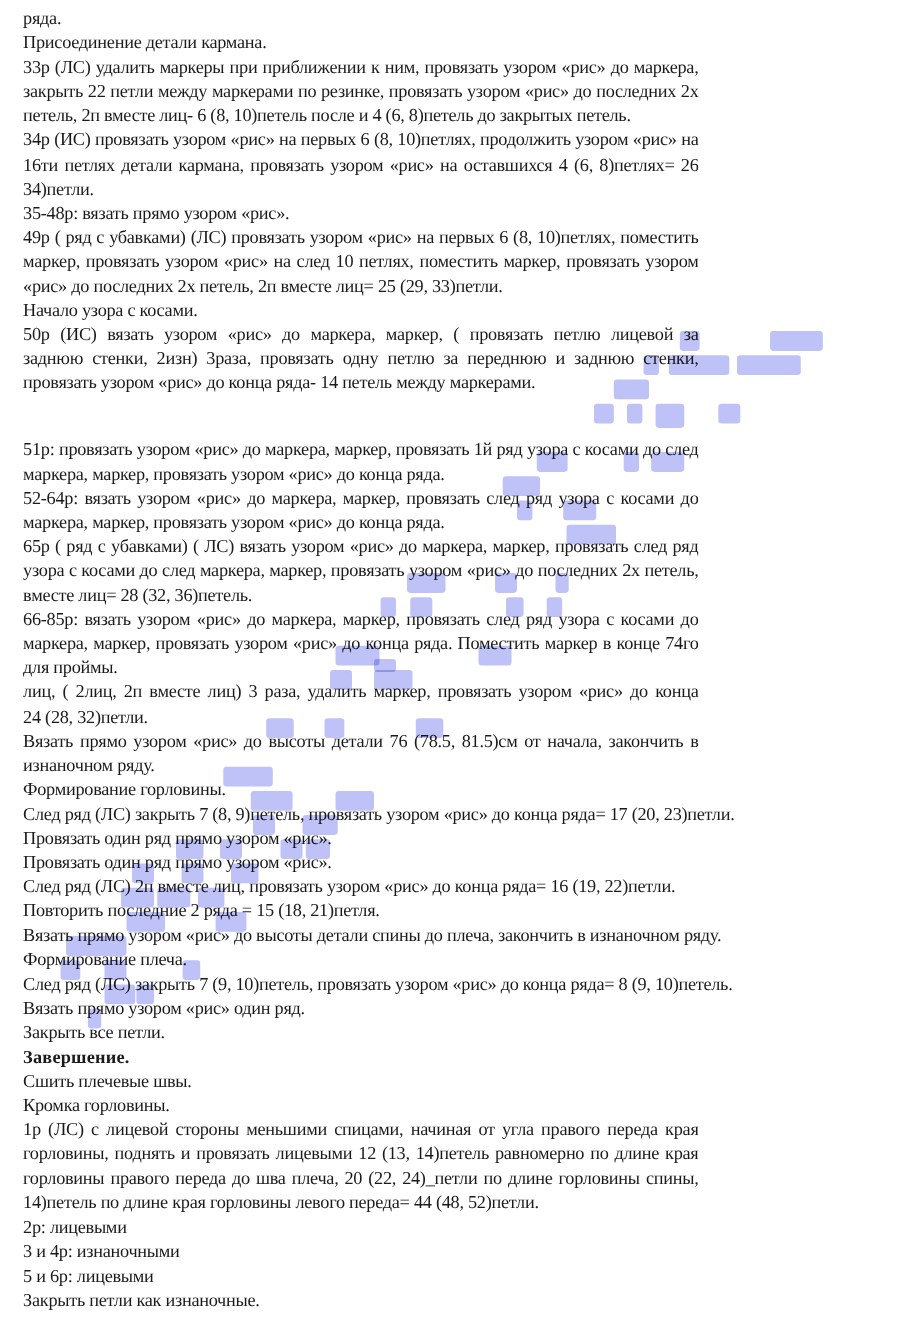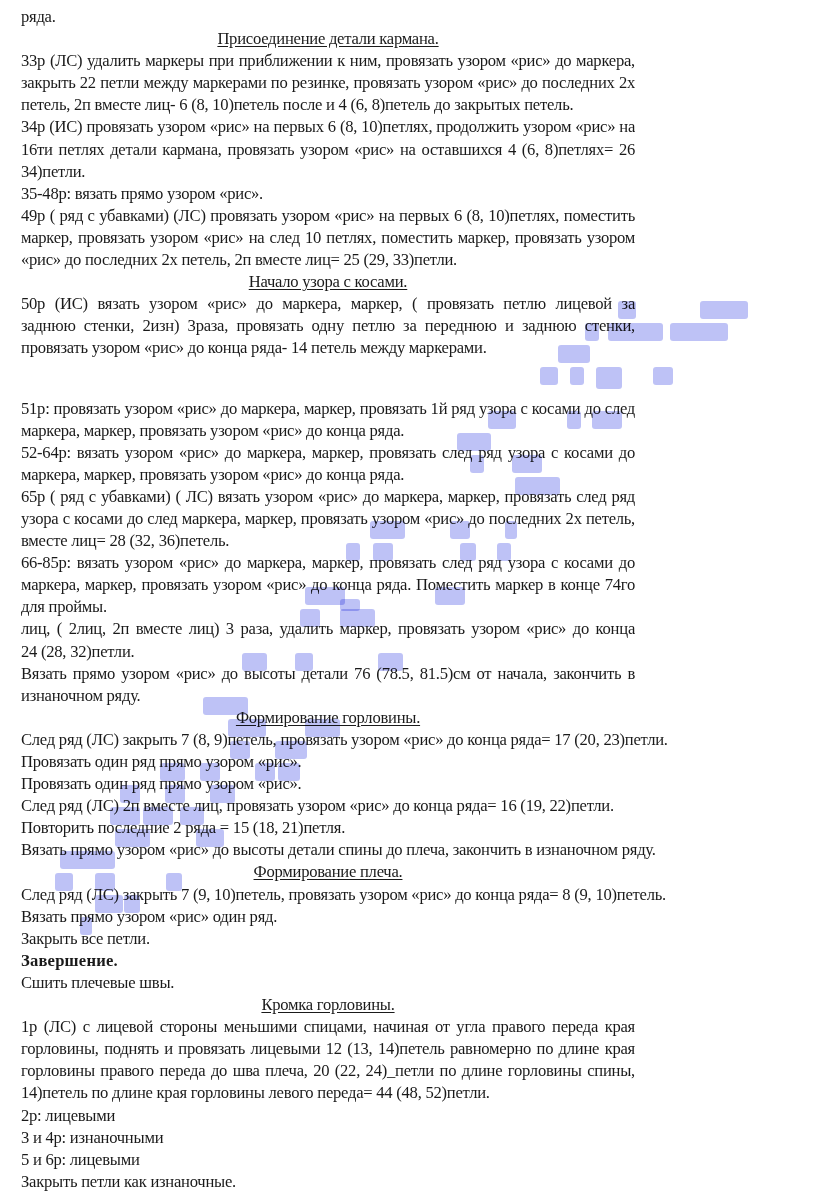--- a/index.html
+++ b/index.html
@@ -11,21 +11,21 @@
       padding: 6px 21px 0 21px;
       box-sizing: border-box;
       font-family: "Liberation Serif", "DejaVu Serif", serif;
       font-size: 16.6px;
       line-height: 22.1px;
       color: #1a1a1a;
       letter-spacing: -0.25px;
     }
     .line { display: block; white-space: nowrap; }
     .para { text-align: justify; text-align-last: left; }
-    .heading { text-decoration: underline; text-underline-offset: 2px; text-align: center; }
+    .heading { text-underline-offset: 2px; }
     .bold-heading { font-weight: bold; letter-spacing: 0.2px; }
     .hl { position: absolute; background: rgba(110,120,235,0.45); border-radius: 3px; pointer-events: none; }
   </style>
 </head>
 <body>
 
 <div class="page" id="page">
     <span class="line">ряда.</span>
     <span class="line heading">Присоединение детали кармана.</span>
     <span class="line para" style="white-space: normal; text-align-last: justify; height: 22.1px; overflow: hidden;">33р (ЛС) удалить маркеры при приближении к ним,  провязать узором «рис» до маркера,</span>

